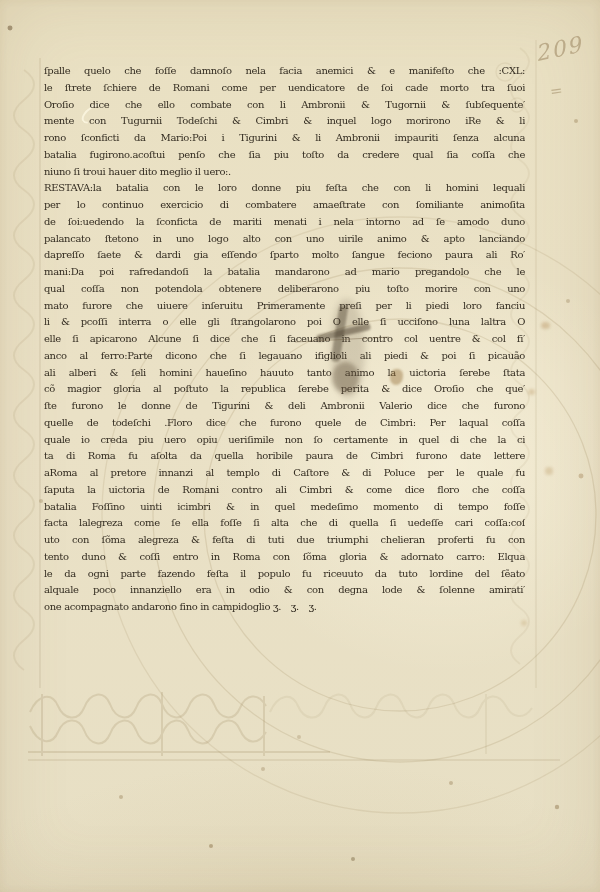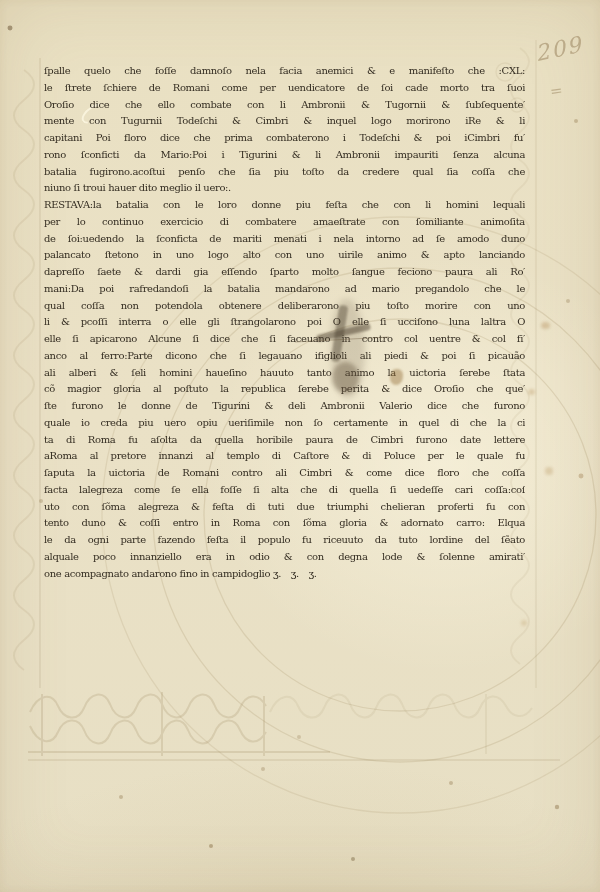--- a/index.html
+++ b/index.html
@@ -116,41 +116,43 @@
 
   <div class="pagenum">209</div>
   <div class="equalsmark">=</div>
 
   <div class="textblock">
 
   <div class="ln">ſpalle quelo che foſſe damnoſo nela facia anemici &amp; e manifeſto che :CXL:</div>
       <div class="ln">le ſtrete ſchiere de Romani come per uendicatore de ſoi cade morto tra ſuoi</div>
       <div class="ln">Oroſio dice che ello combate con li Ambronii &amp; Tugornii &amp; ſubſequente′</div>
       <div class="ln">mente con Tugurnii Todeſchi &amp; Cimbri &amp; inquel logo morirono iRe &amp; li</div>
-      <div class="ln">capitani Poi floro dice che prima combaterono i Todeſchi &amp; poi iCimbri fu′</div>
       <div class="ln">rono ſconficti da Mario:Poi i Tigurini &amp; li Ambronii impauriti ſenza alcuna</div>
       <div class="ln">batalia fugirono.acoſtui penſo che ſia piu toſto da credere qual ſia coſſa che</div>
       <div class="ln short">niuno ſi troui hauer dito meglio il uero:.</div>
       <div class="ln">RESTAVA:la batalia con le loro donne piu feſta che con li homini lequali</div>
       <div class="ln">per lo continuo exercicio di combatere amaeſtrate con ſomiliante animoſita</div>
       <div class="ln">de ſoi:uedendo la ſconficta de mariti menati i nela intorno ad ſe amodo duno</div>
       <div class="ln">palancato ſtetono in uno logo alto con uno uirile animo &amp; apto lanciando</div>
       <div class="ln">dapreſſo ſaete &amp; dardi gia eſſendo ſparto molto ſangue feciono paura ali Ro′</div>
       <div class="ln">mani:Da poi rafredandoſi la batalia mandarono ad mario pregandolo che le</div>
       <div class="ln">qual coſſa non potendola obtenere deliberarono piu toſto morire con uno</div>
+      <div class="ln">mato furore che uiuere inſeruitu Primeramente preſi per li piedi loro fanciu</div>
       <div class="ln">li &amp; pcoſſi interra o elle gli ſtrangolarono poi O elle ſi ucciſono luna laltra O</div>
       <div class="ln">elle ſi apicarono Alcune ſi dice che ſi faceuano in contro col uentre &amp; col fi′</div>
       <div class="ln">anco al ferro:Parte dicono che ſi legauano ifiglioli ali piedi &amp; poi ſi picauão</div>
       <div class="ln">ali alberi &amp; ſeli homini haueſino hauuto tanto animo la uictoria ſerebe ſtata</div>
       <div class="ln">cõ magior gloria al poſtuto la republica ſerebe perita &amp; dice Oroſio che que′</div>
       <div class="ln">ſte furono le donne de Tigurini &amp; deli Ambronii Valerio dice che furono</div>
+      <div class="ln">quelle de todeſchi .Floro dice che furono quele de Cimbri: Per laqual coſſa</div>
       <div class="ln">quale io creda piu uero opiu ueriſimile non ſo certamente in quel di che la ci</div>
       <div class="ln">ta di Roma fu aſolta da quella horibile paura de Cimbri furono date lettere</div>
       <div class="ln">aRoma al pretore innanzi al templo di Caſtore &amp; di Poluce per le quale fu</div>
       <div class="ln">ſaputa la uictoria de Romani contro ali Cimbri &amp; come dice floro che coſſa</div>
+      <div class="ln">batalia Foſſino uinti icimbri &amp; in quel medeſimo momento di tempo foſſe</div>
       <div class="ln">facta lalegreza come ſe ella foſſe ſi alta che di quella ſi uedeſſe cari coſſa:coſ</div>
       <div class="ln">uto con ſõma alegreza &amp; feſta di tuti due triumphi chelieran proferti fu con</div>
       <div class="ln">tento duno &amp; coſſi entro in Roma con ſõma gloria &amp; adornato carro: Elqua</div>
       <div class="ln">le da ogni parte fazendo feſta il populo fu riceuuto da tuto lordine del ſẽato</div>
       <div class="ln">alquale poco innanziello era in odio &amp; con degna lode &amp; ſolenne amirati′</div>
       <div class="ln short">one acompagnato andarono fino in campidoglio ʒ. ʒ. ʒ.</div>
     </div>
 
   <div class="smudge s1"></div>
   <div class="smudge s2"></div>

